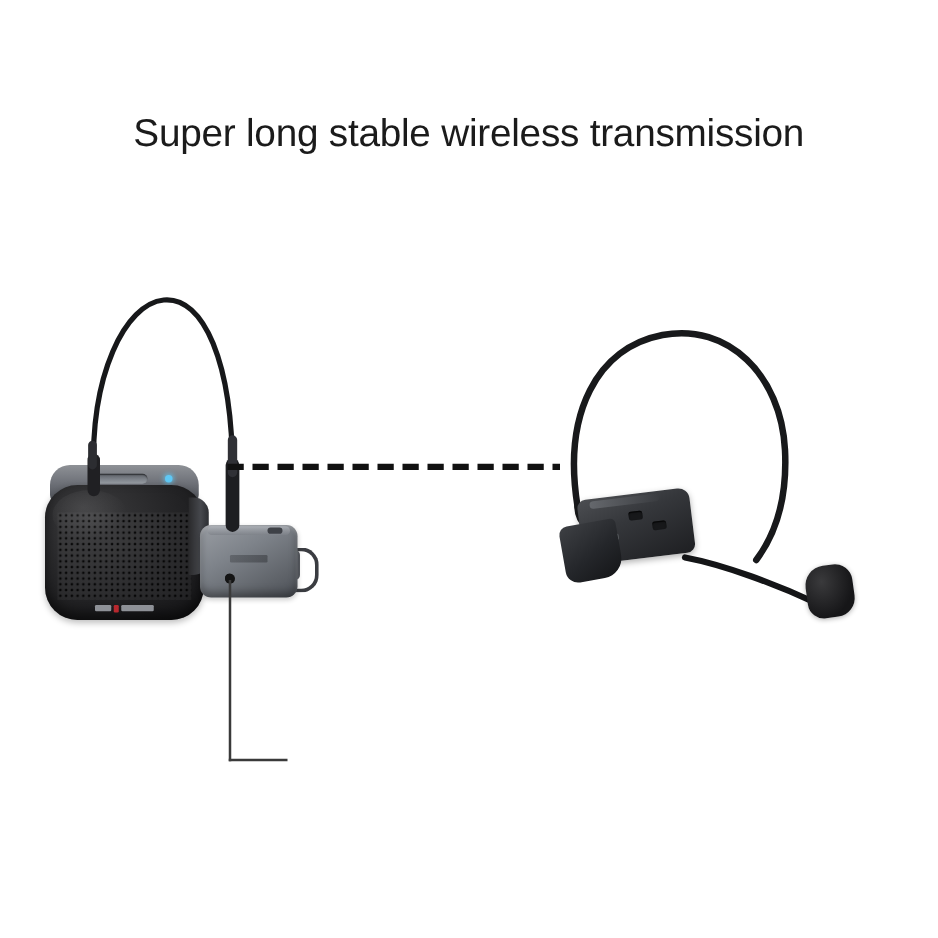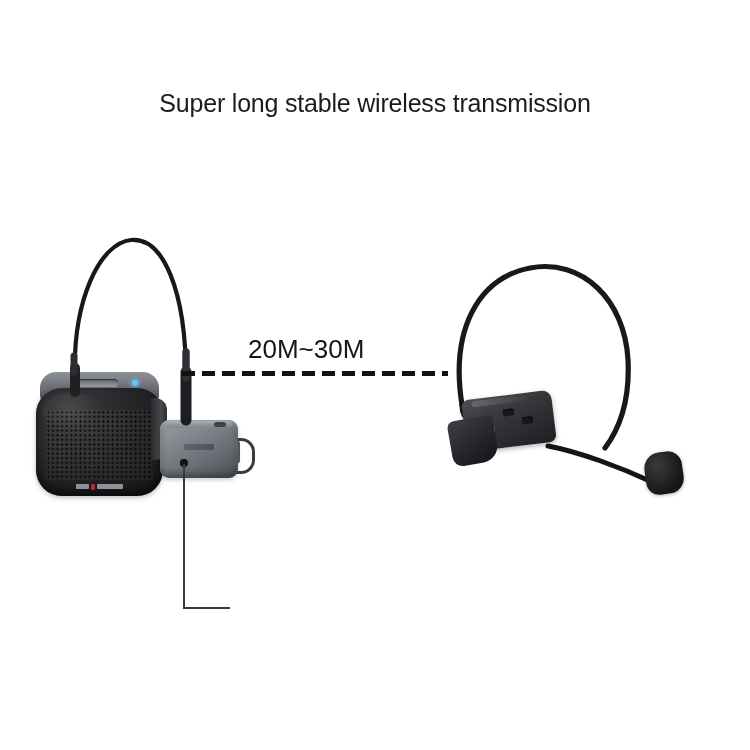--- a/index.html
+++ b/index.html
@@ -19,21 +19,21 @@
     overflow: hidden;
   }
 
   
   .headline {
     position: absolute;
     left: 0;
     top: 88px;
     width: 750px;
     text-align: center;
-    font-size: 25px;
+    font-size: 31px;
     font-weight: 400;
     letter-spacing: -0.2px;
     color: #1b1b1b;
     line-height: 1.2;
     white-space: nowrap;
   }
 
   
   .distance-label {
     position: absolute;
@@ -408,21 +408,20 @@
     <div class="hs-module">
       <div class="hs-module-top"></div>
       <div class="hs-btn b1"></div>
       <div class="hs-btn b2"></div>
       <div class="hs-brand"></div>
     </div>
     <div class="hs-earpad"></div>
     <div class="hs-mic"></div>
   </div>
 
-  <div class="distance-label">20M~30M</div>
   <div class="dashed-line" id="dashedLine">
       <span class="seg" style="left: 0px; width: 13px; background: rgb(17, 17, 17);"></span>
       <span class="seg" style="left: 20px; width: 13px; background: rgb(17, 17, 17);"></span>
       <span class="seg" style="left: 40px; width: 13px; background: rgb(17, 17, 17);"></span>
       <span class="seg" style="left: 60px; width: 13px; background: rgb(17, 17, 17);"></span>
       <span class="seg" style="left: 80px; width: 13px; background: rgb(17, 17, 17);"></span>
       <span class="seg" style="left: 100px; width: 13px; background: rgb(17, 17, 17);"></span>
       <span class="seg" style="left: 120px; width: 13px; background: rgb(17, 17, 17);"></span>
       <span class="seg" style="left: 140px; width: 13px; background: rgb(17, 17, 17);"></span>
       <span class="seg" style="left: 160px; width: 13px; background: rgb(17, 17, 17);"></span>

